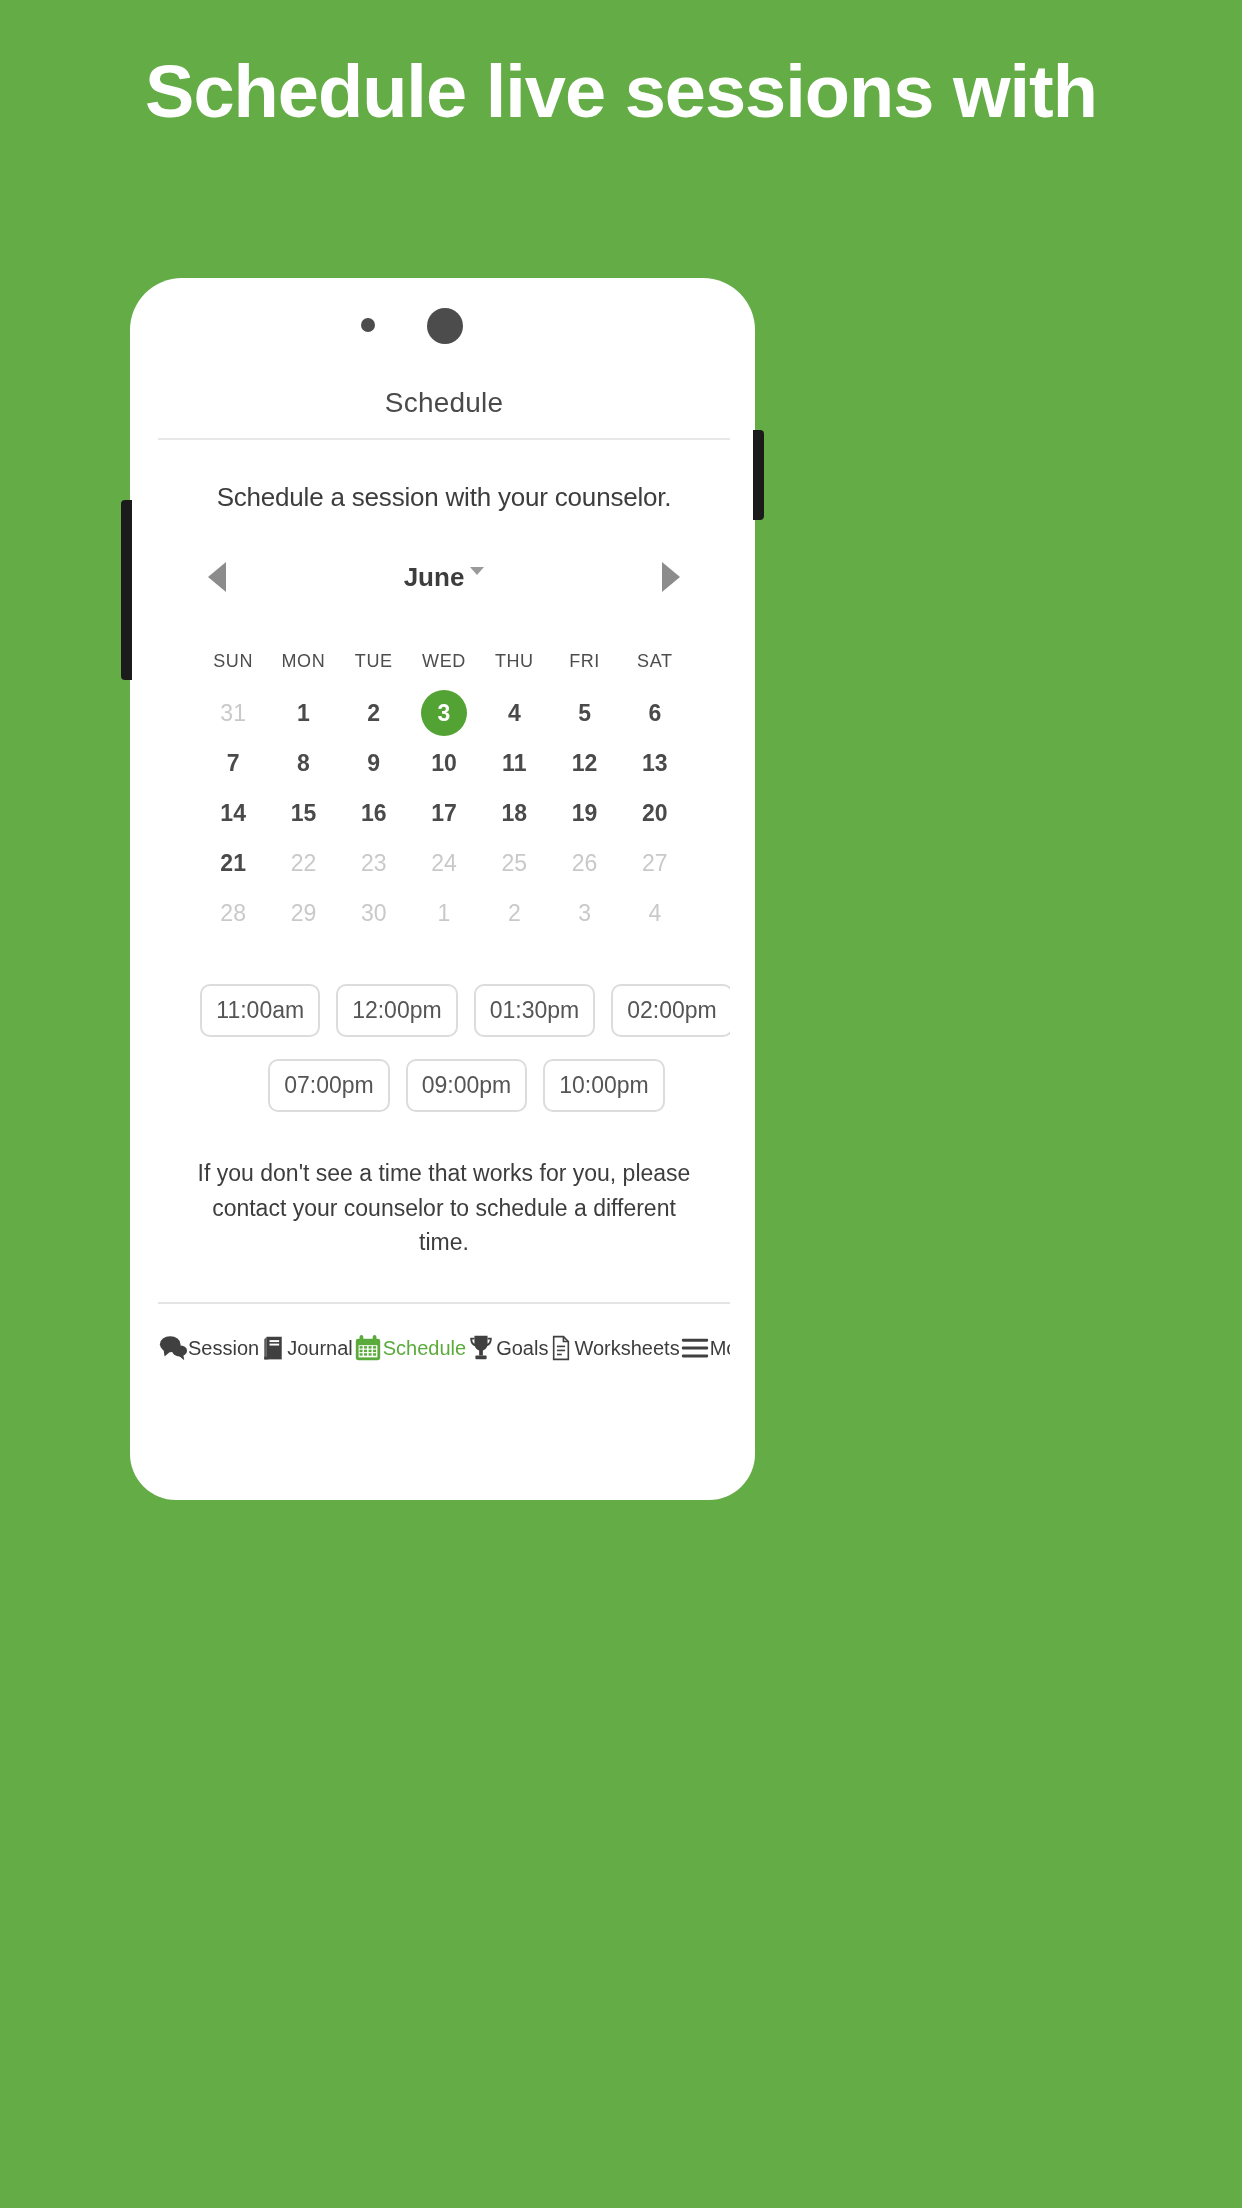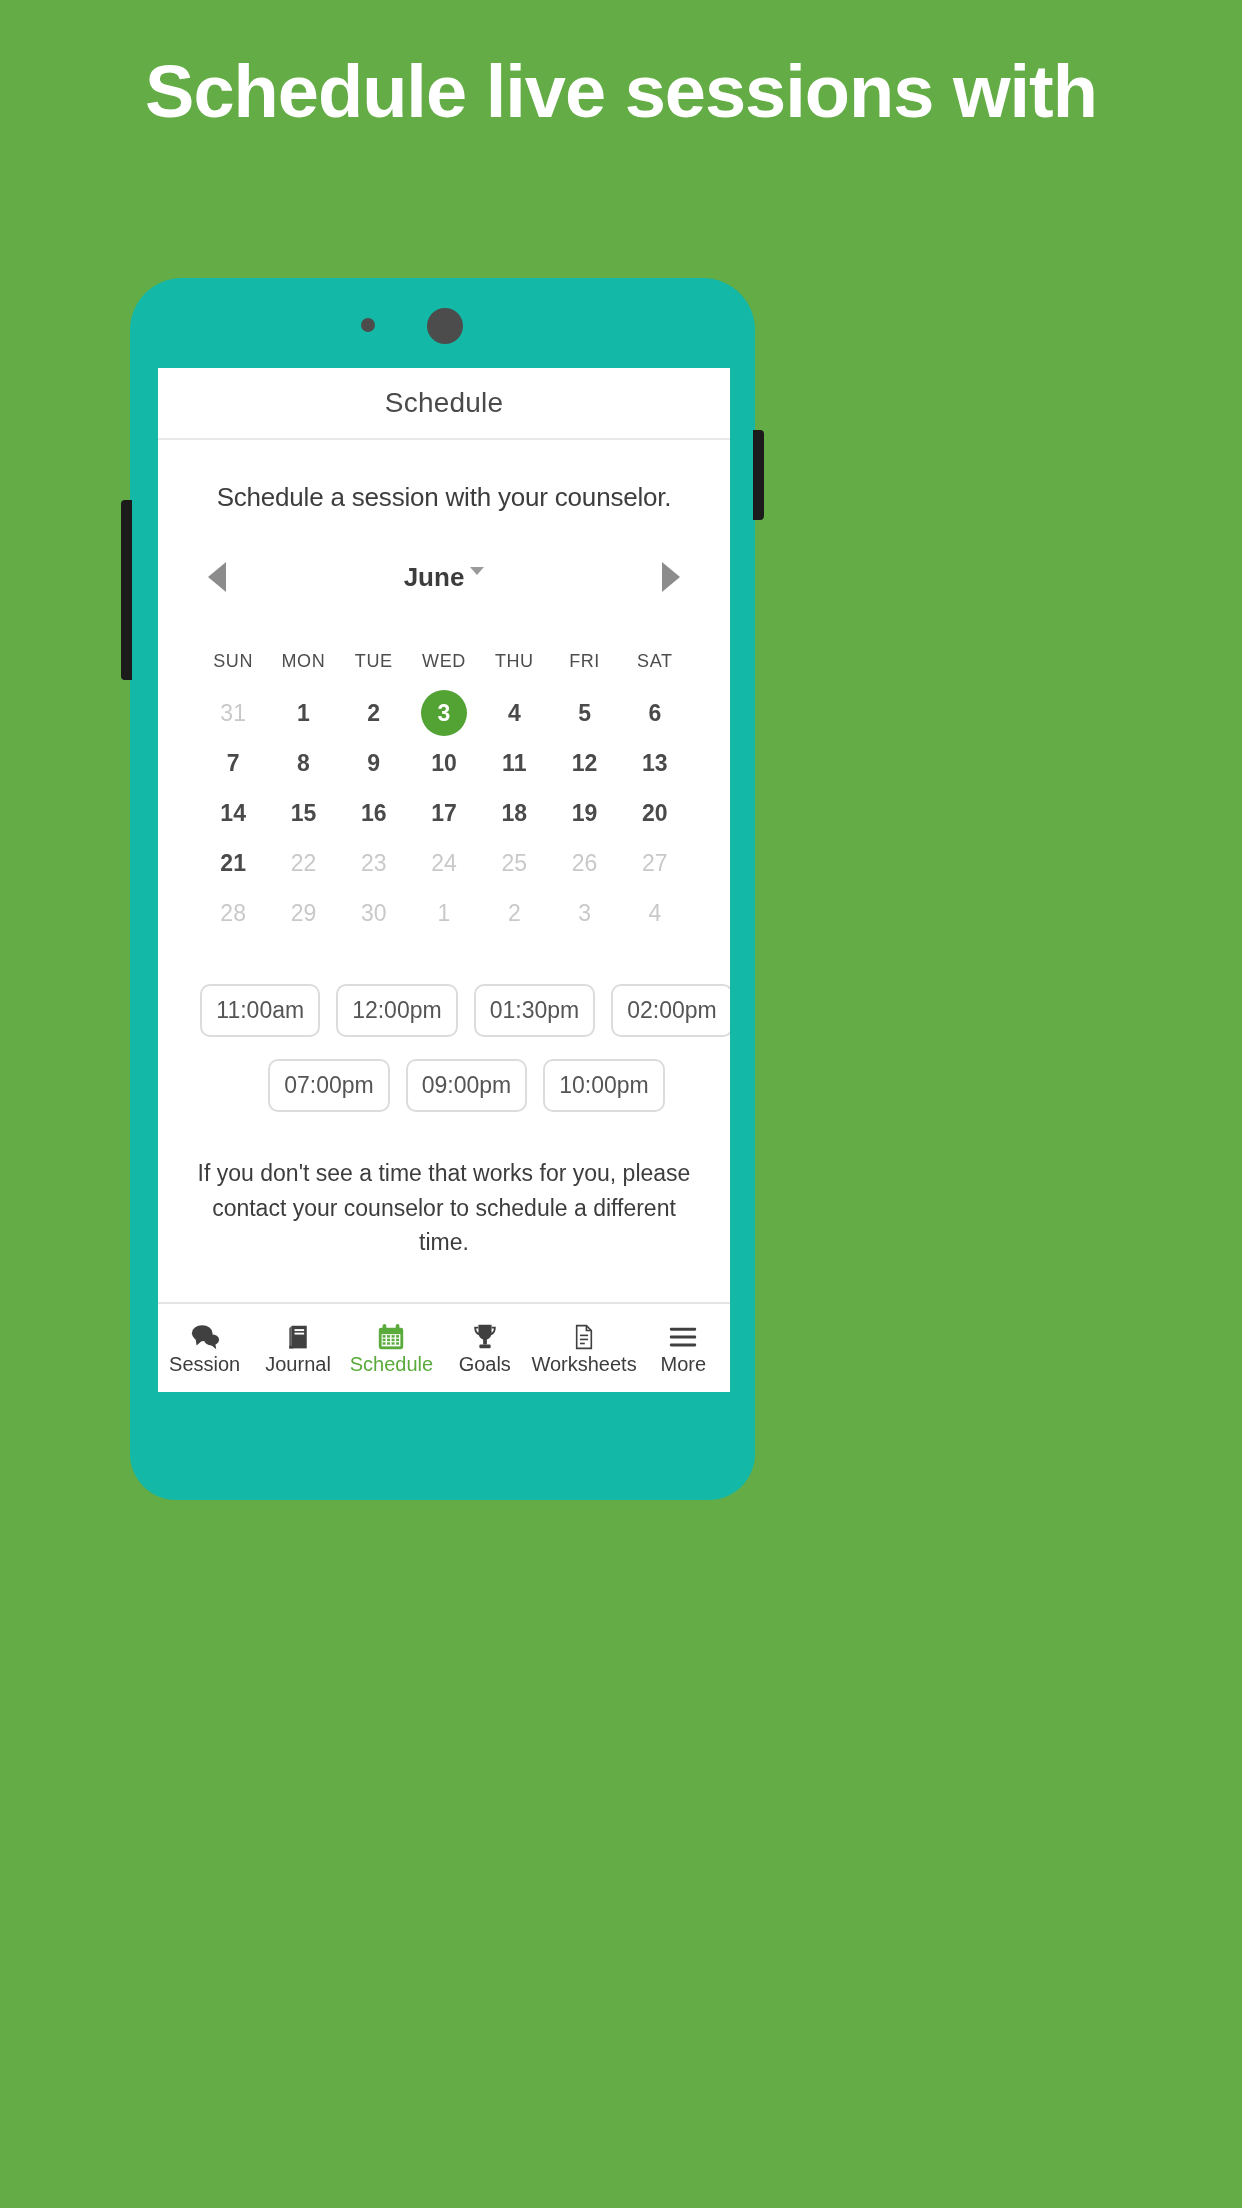--- a/index.html
+++ b/index.html
@@ -30,21 +30,21 @@
   }
   .headline-line { display: block; margin-bottom: 8px; }
 
   
   .phone {
     position: absolute;
     left: 130px;
     top: 278px;
     width: 625px;
     height: 1222px;
-    background: #14b8a6;
+    background: #ffffff;
     border-radius: 52px 52px 46px 46px;
   }
   .phone-btn-left {
     position: absolute;
     left: -9px;
     top: 222px;
     width: 11px;
     height: 180px;
     background: #1b1b1b;
     border-radius: 4px 0 0 4px;
@@ -233,21 +233,21 @@
   .tabbar {
     height: 90px;
     min-height: 90px;
     border-top: 2px solid #e4e4e4;
     display: flex;
     align-items: stretch;
   }
   .tab {
     flex: 1;
     display: flex;
-    flex-direction: column;
+    flex-direction: row;
     align-items: center;
     justify-content: center;
     cursor: pointer;
   }
   .tab-icon {
     height: 32px;
     display: flex;
     align-items: center;
     justify-content: center;
     color: #404040;

